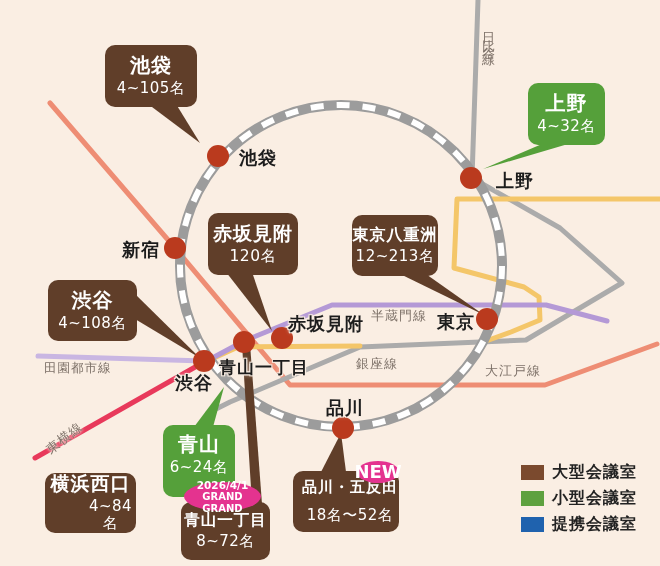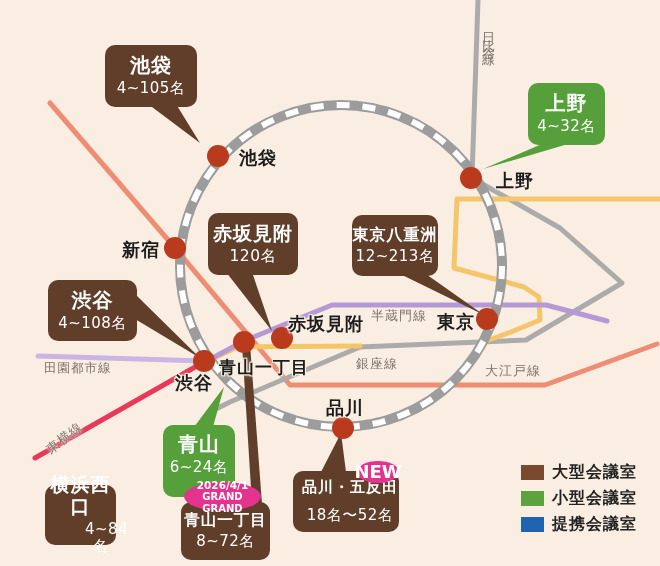--- a/index.html
+++ b/index.html
@@ -124,21 +124,21 @@
   </div>
 
   <div class="callout" style="left: 293px; top: 471px; width: 98px; height: 61px; background-color: rgb(96, 62, 41); padding-left: 8px;">
     <div class="t" style="font-size:15px;">品川・五反田</div>
     <div class="c" style="font-size:15px;margin-top:8px;">18名〜52名</div>
   </div>
   <div class="badge" style="left: 357px; top: 461px; width: 42px; height: 22px; background-color: rgb(228, 51, 143);">
     <div style="font-size:18px;">NEW</div>
   </div>
 
-  <div class="callout" style="left: 45px; top: 485px; width: 71px; height: 60px; background-color: rgb(96, 62, 41);">
+  <div class="callout" style="left: 45px; top: 473px; width: 91px; height: 60px; background-color: rgb(96, 62, 41);">
     <div class="t" style="font-size:19px;">横浜西口</div>
     <div class="c" style="font-size:15px;padding-left:40px;">4~84名</div>
   </div>
 
   <div class="legend">
     <div class="row">
       <span class="sw" style="background-color: rgb(123, 74, 46);"></span>
       <span class="lb">大型会議室</span>
     </div>
     <div class="row">

